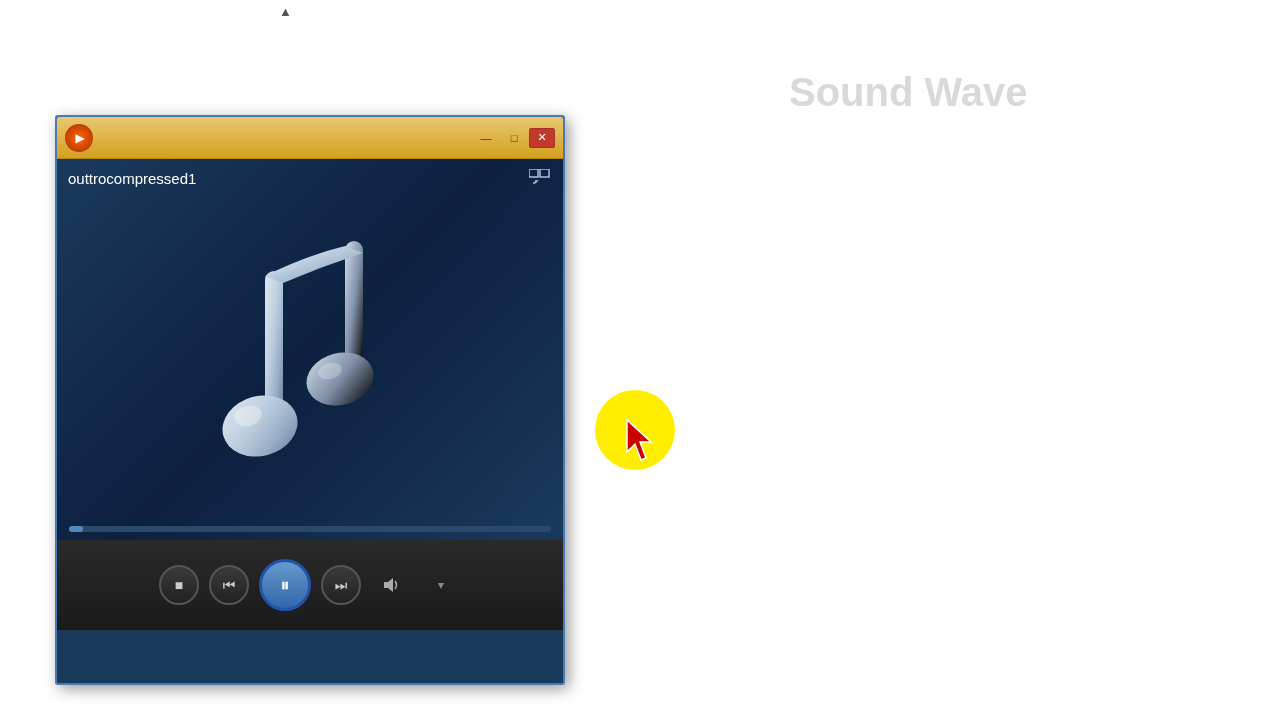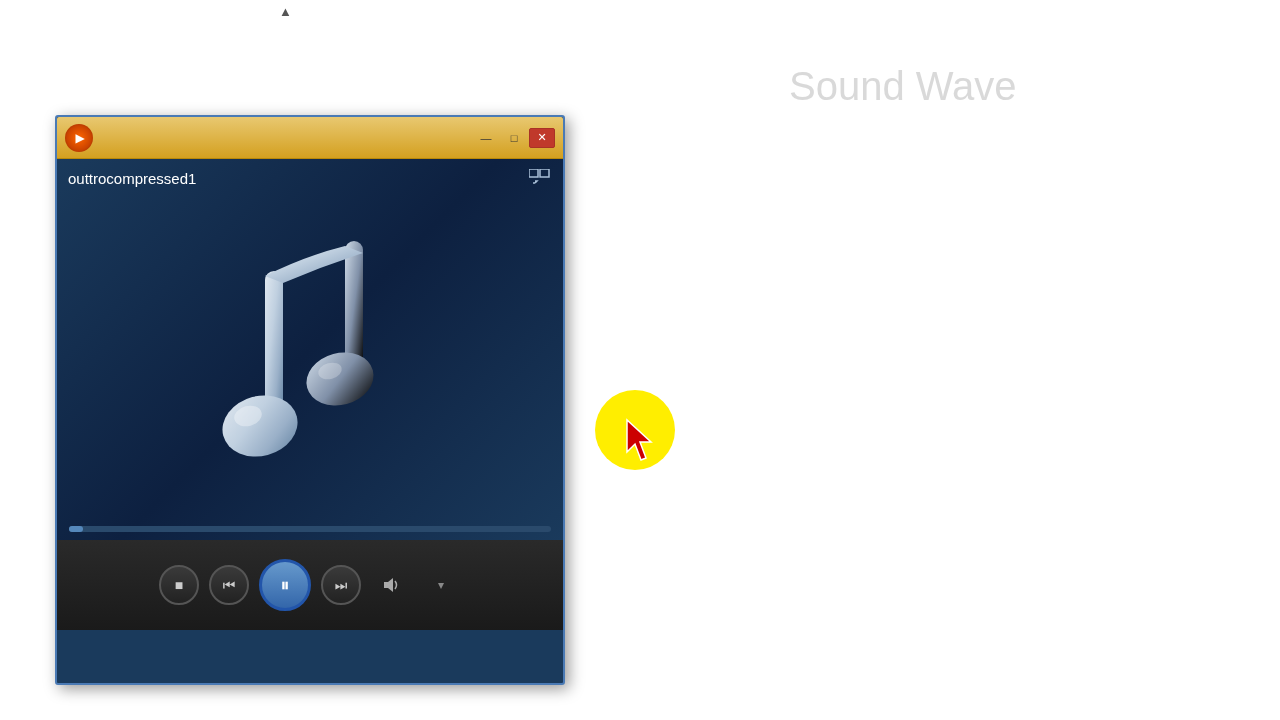--- a/index.html
+++ b/index.html
@@ -412,13 +412,13 @@
 
 <div class="cursor-indicator">
   <div class="cursor-circle">
     <svg width="50" height="55" viewBox="0 0 50 55" style="position:absolute; bottom:5px; right:8px;">
 
       <path d="M10 10 L10 42 L18 34 L24 50 L29 48 L23 32 L34 32 Z" fill="#cc0000" stroke="white" stroke-width="1.5"></path>
     </svg>
   </div>
 </div>
 
-<div style="position:absolute; top:64px; left:789px; font-size:40px; font-weight:normal; color:rgba(180,180,180,0.5); pointer-events:none; z-index:5;">Sound Wave</div>
+<div style="position:absolute; top:70px; left:789px; font-size:40px; font-weight:bold; color:rgba(180,180,180,0.5); pointer-events:none; z-index:5;">Sound Wave</div>
 
 </body></html>

